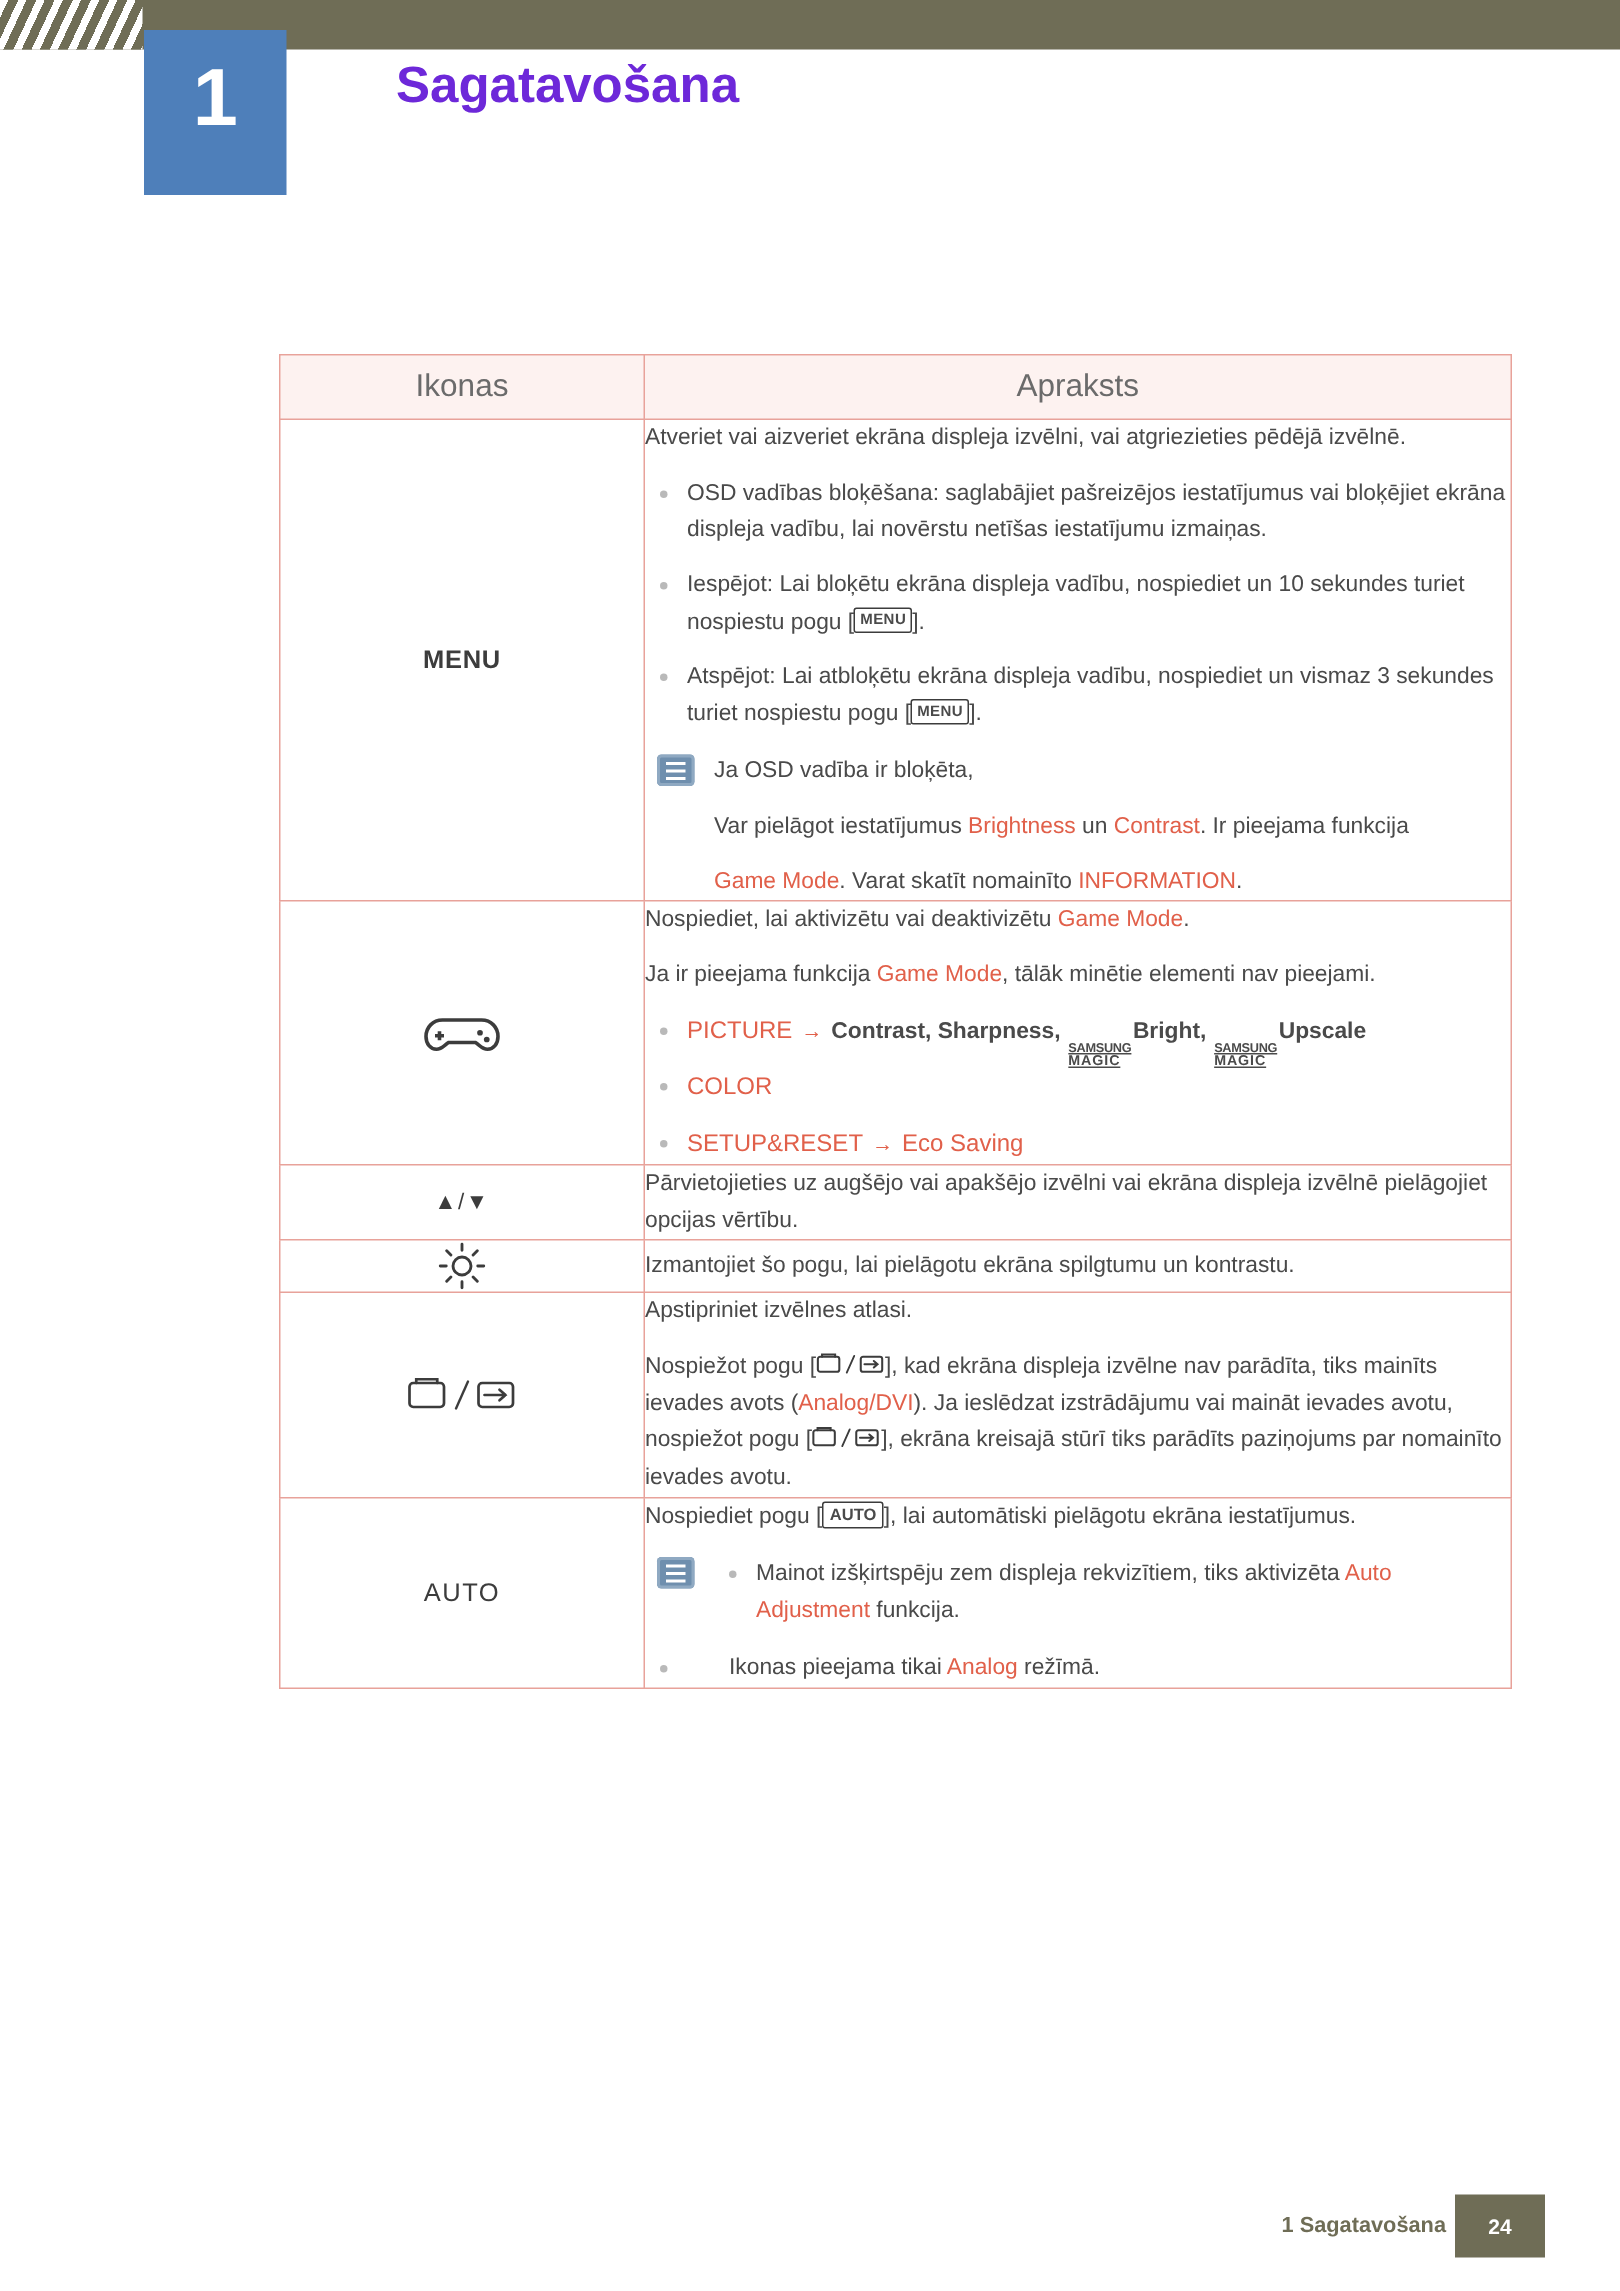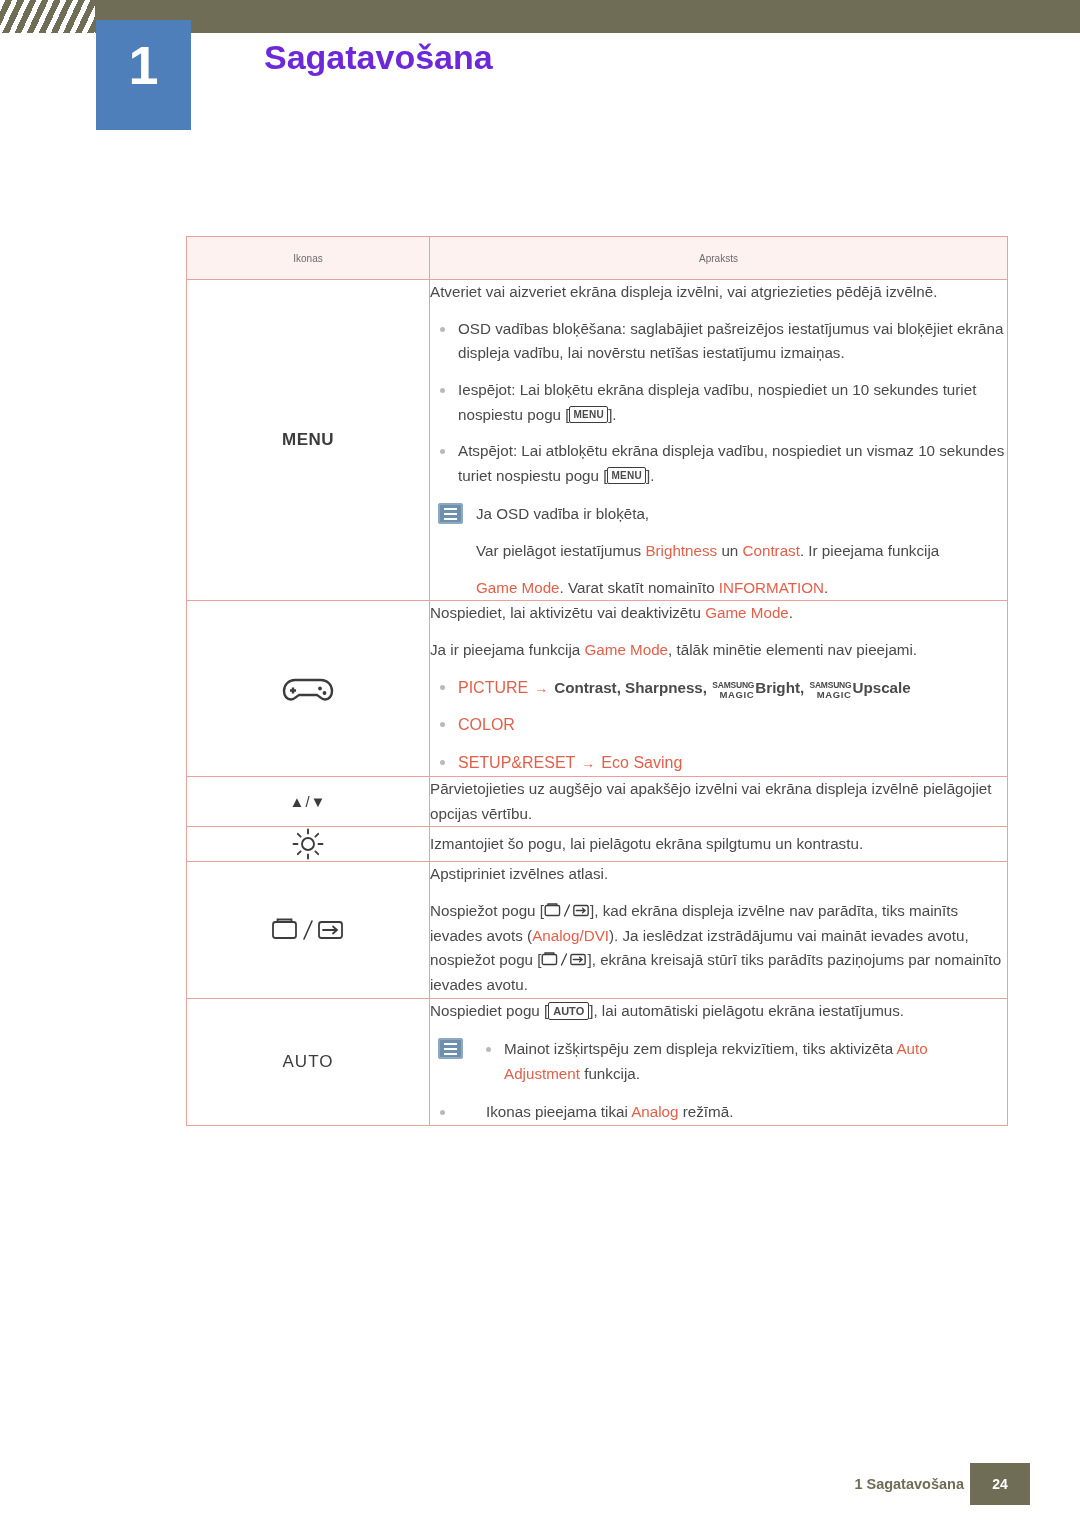--- a/index.html
+++ b/index.html
@@ -70,21 +70,21 @@
     border: 1px solid #e8a29a;
     vertical-align: middle;
     padding: 0;
   }
   .col-icon { width: 243px; }
   .col-desc { width: 578px; }
 
   thead th {
     background: #fdf2f0;
     height: 42px;
-    font-size: 10px;
+    font-size: 21px;
     font-weight: normal;
     color: #6b6b6b;
     text-align: center;
   }
 
   td.icon-cell {
     text-align: center;
     color: #3c3c3c;
   }
   td.desc-cell {
@@ -181,26 +181,27 @@
     font-size: 17px;
     letter-spacing: 1px;
   }
   .arrows-label {
     font-size: 15px;
     letter-spacing: 1px;
   }
 
   .magic {
     display: inline-block;
-    text-align: right;
+    text-align: left;
     line-height: 1;
     vertical-align: middle;
     position: relative;
-    top: 2px;
+    top: 16px;
     margin: 0 1px;
+    text-decoration: underline;
   }
   .magic .s1 { display: block; font-size: 8.5px; font-weight: bold; letter-spacing: -0.2px; }
   .magic .s2 { display: block; font-size: 9.5px; font-weight: bold; letter-spacing: 0.6px; }
 
   .arrow-glyph { font-size: 14px; padding: 0 6px; }
 
   
   .footer-text {
     position: absolute;
     right: 116px;
@@ -249,21 +250,21 @@
 
     <tr>
       <td class="icon-cell">
         <span class="menu-label">MENU</span>
       </td>
       <td class="desc-cell">
         <p>Atveriet vai aizveriet ekrāna displeja izvēlni, vai atgriezieties pēdējā izvēlnē.</p>
         <ul class="bl">
           <li>OSD vadības bloķēšana: saglabājiet pašreizējos iestatījumus vai bloķējiet ekrāna displeja vadību, lai novērstu netīšas iestatījumu izmaiņas.</li>
           <li><span>Iespējot: Lai bloķētu ekrāna displeja vadību, nospiediet un 10 sekundes turiet nospiestu pogu [</span><span class="key">MENU</span><span>].</span></li>
-          <li><span>Atspējot: Lai atbloķētu ekrāna displeja vadību, nospiediet un vismaz 10 sekundes turiet nospiestu pogu [</span><span class="key">MENU</span><span>].</span></li>
+          <li><span>Atspējot: Lai atbloķētu ekrāna displeja vadību, nospiediet un vismaz 3 sekundes turiet nospiestu pogu [</span><span class="key">MENU</span><span>].</span></li>
         </ul>
         <div class="note">
           <span class="note-icon"></span>
           <div class="note-body">
             <p>Ja OSD vadība ir bloķēta,</p>
             <p><span>Var pielāgot iestatījumus </span><span class="kw">Brightness</span><span> un </span><span class="kw">Contrast</span><span>. Ir pieejama funkcija</span></p>
             <p><span class="kw">Game Mode</span><span>. Varat skatīt nomainīto </span><span class="kw">INFORMATION</span><span>.</span></p>
           </div>
         </div>
       </td>

